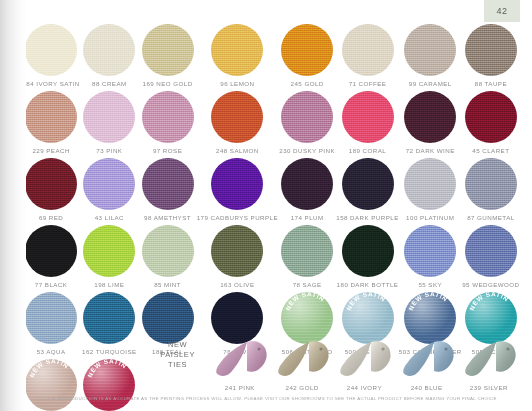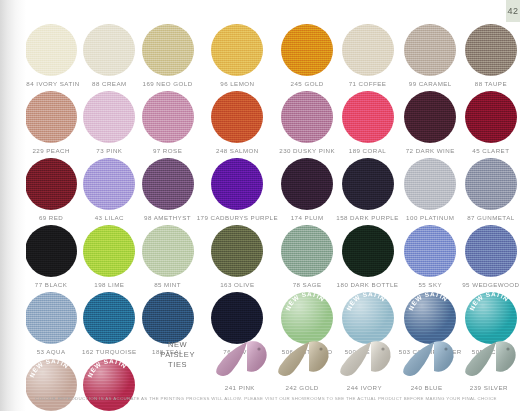--- a/index.html
+++ b/index.html
@@ -9,21 +9,21 @@
     font-family:"Liberation Sans", sans-serif;
     position:relative;
   }
   
   .spine{
     position:absolute;left:0;top:0;width:26px;height:411px;
     background:linear-gradient(to right,#d8d8d8 0%,#e9e9e9 28%,#f7f7f7 62%,#ffffff 100%);
     pointer-events:none;z-index:5;
   }
   .page-badge{
-    position:absolute;right:12px;top:0;width:14px;height:22px;
+    position:absolute;right:12px;top:0;width:36px;height:22px;
     background:#dfe5da;color:#5b6157;
     font-size:9px;letter-spacing:.5px;
     display:flex;align-items:center;justify-content:center;
   }
   .sheet{position:absolute;left:0;top:0;width:532px;height:411px;}
 
   .grid{
     position:absolute;left:22px;top:24px;width:498px;
     display:grid;grid-template-columns:repeat(8,1fr);
     row-gap:2px;column-gap:0px;

